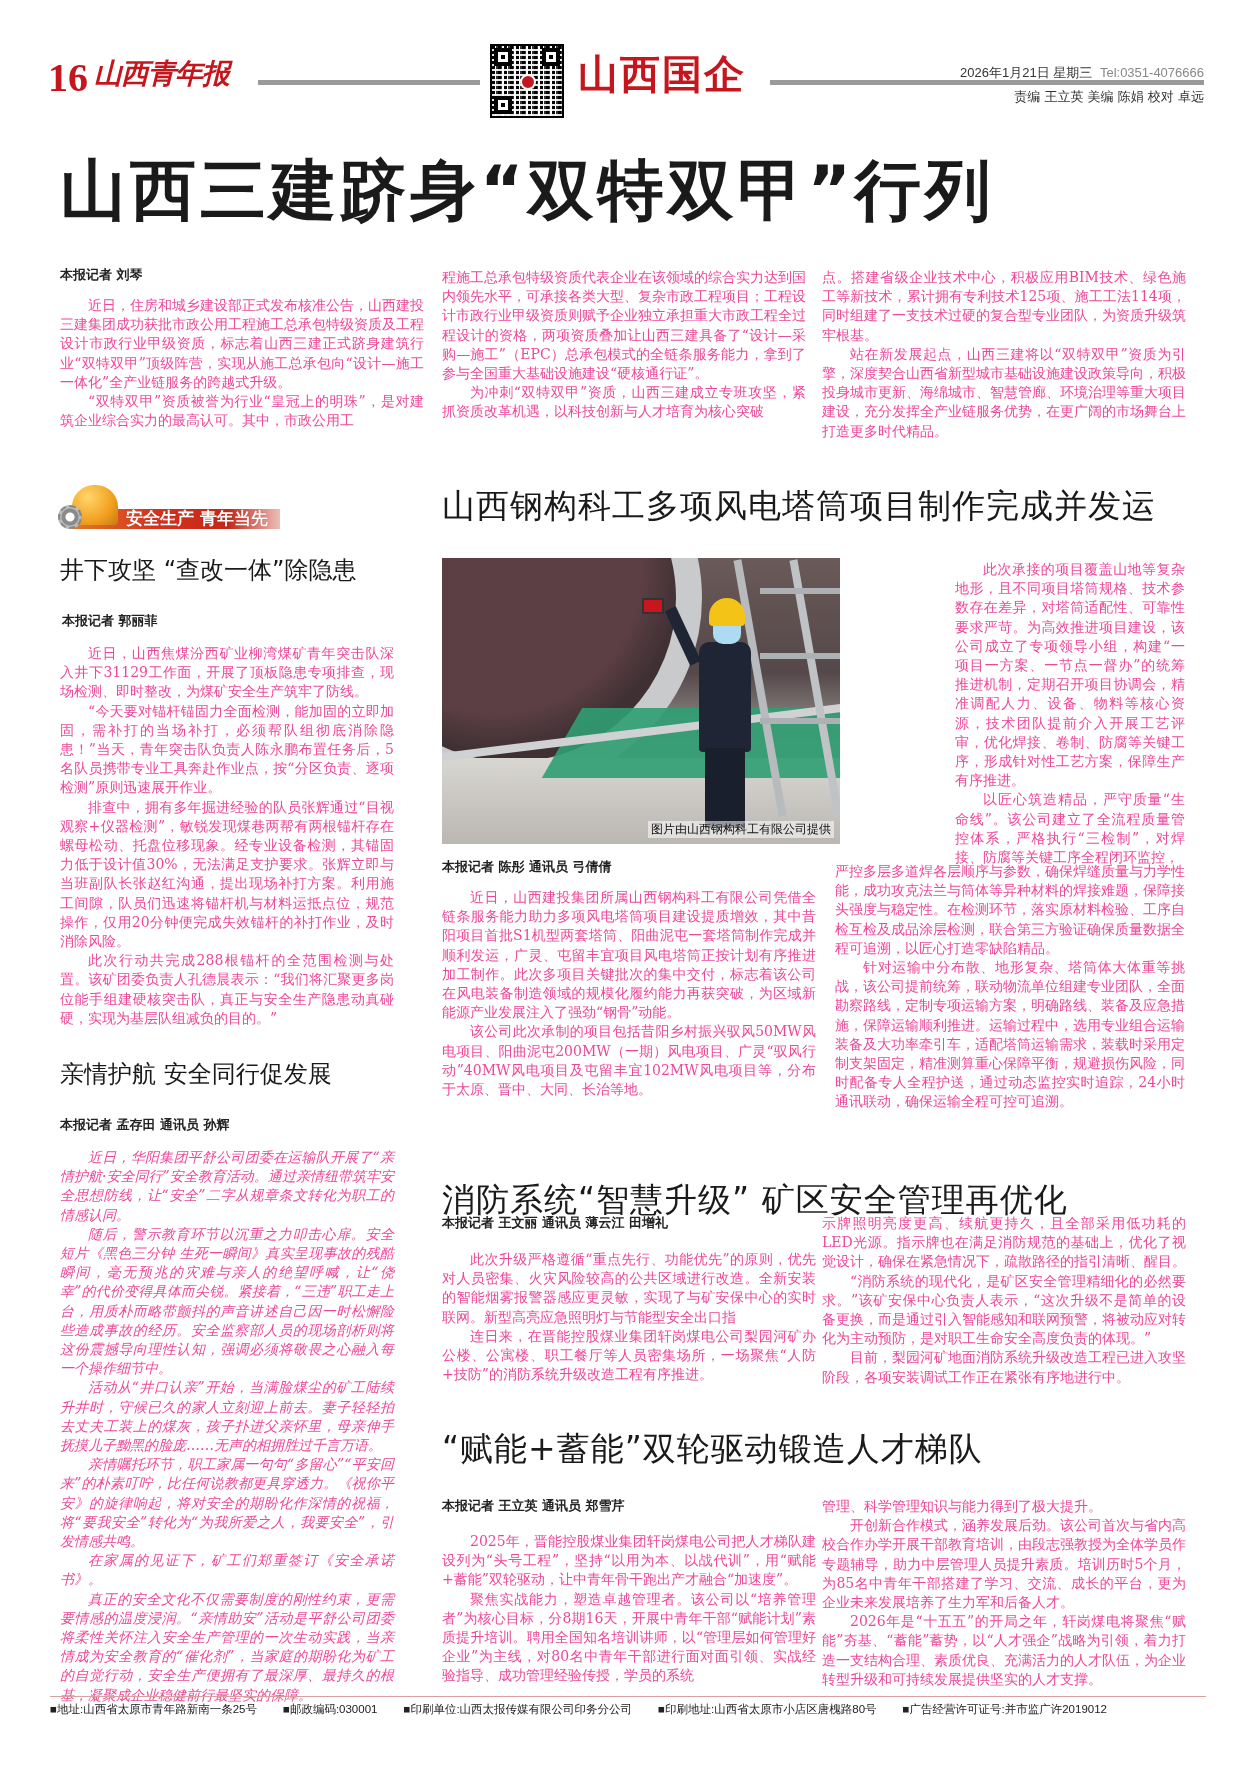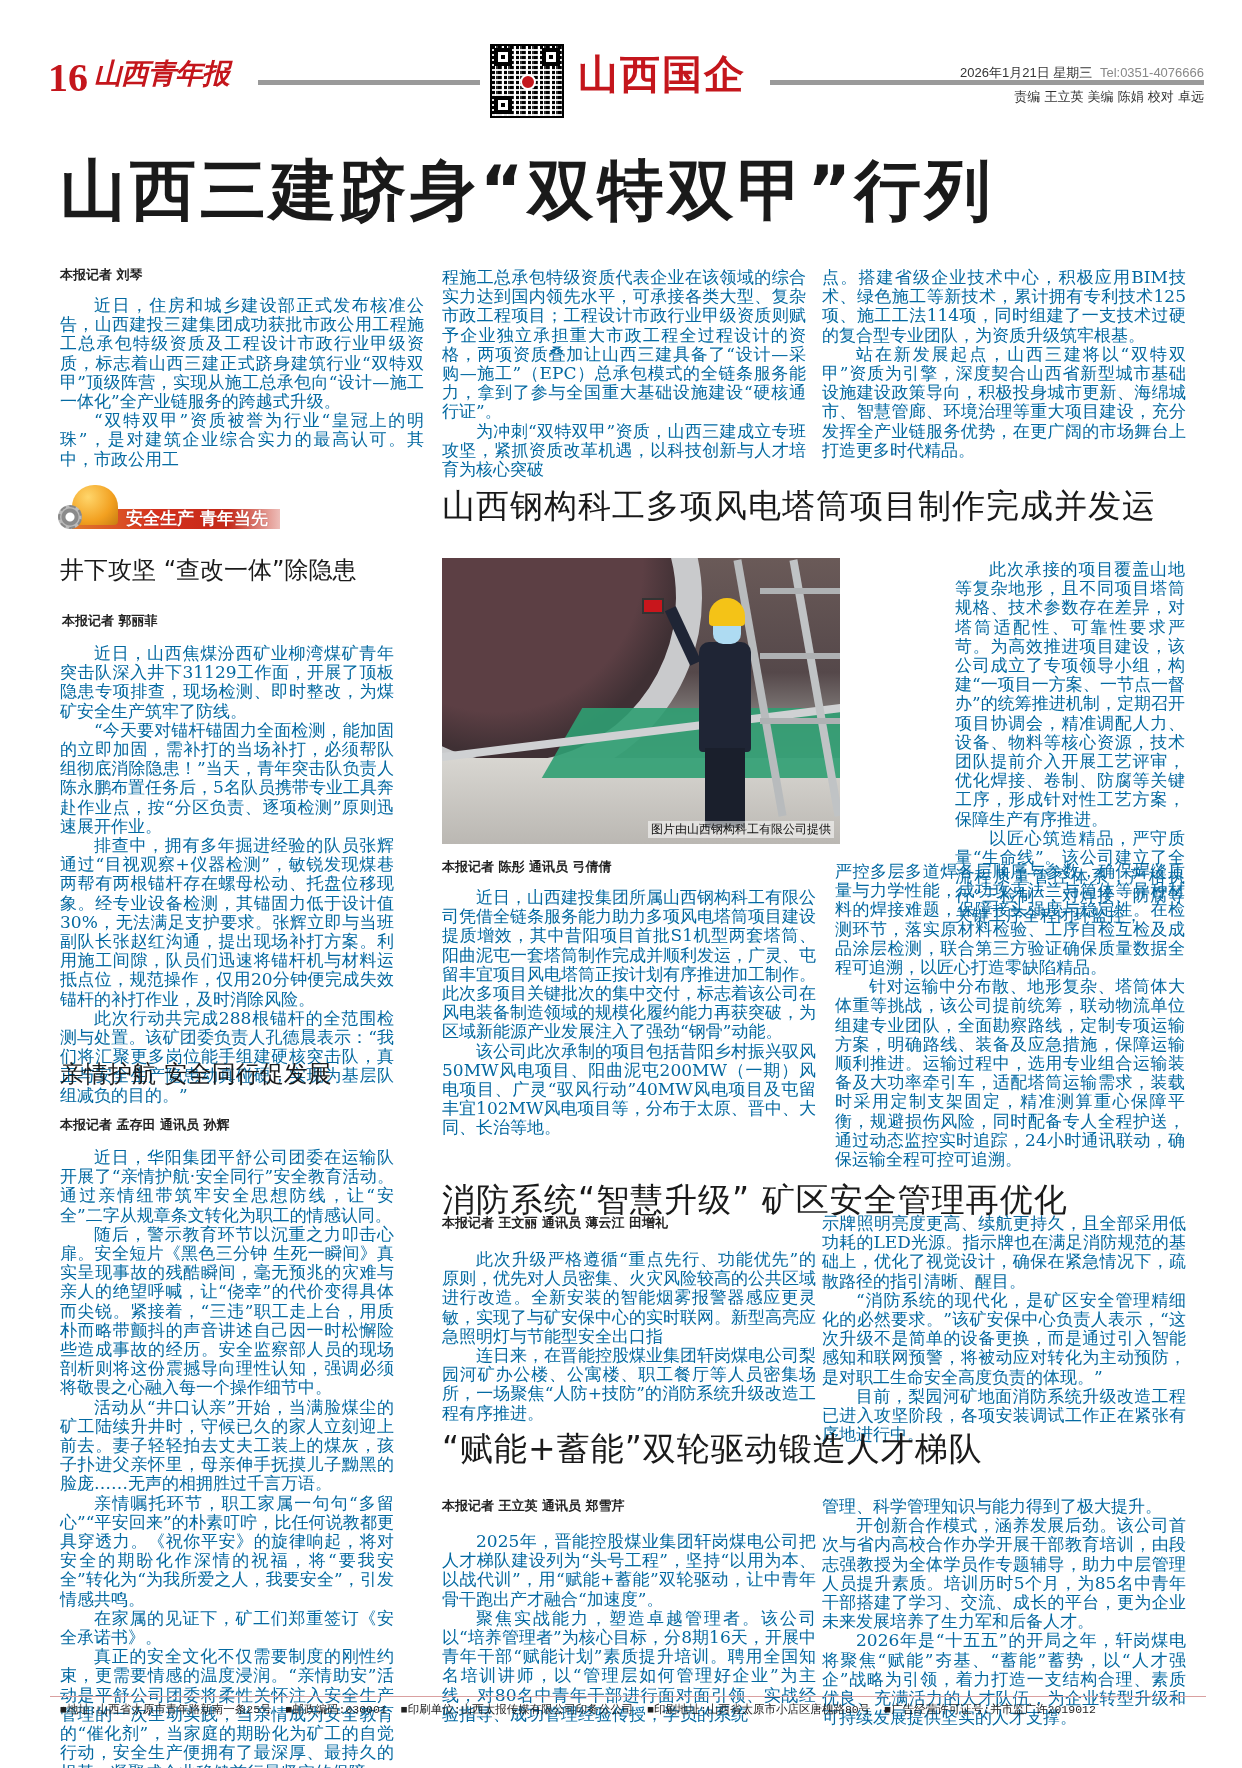--- a/index.html
+++ b/index.html
@@ -24,21 +24,21 @@
   .section-name { left: 578px; top: 54px; font-family: "DejaVu Serif", serif; font-weight: bold; font-size: 40px; color: #c4161c; letter-spacing: 2px; line-height: 1; }
   .rule-right { left: 770px; top: 80px; width: 434px; height: 5px; background: #9a9a9a; }
   .dateline { right: 38px; top: 64px; font-family: "Liberation Sans", sans-serif; font-size: 13px; color: #333; white-space: nowrap; }
   .dateline .tel { color: #888; margin-left: 4px; }
   .editors { right: 38px; top: 88px; font-family: "DejaVu Sans", sans-serif; font-size: 13px; color: #333; white-space: nowrap; }
 
   
   .main-title { left: 60px; top: 158px; font-family: "DejaVu Sans", sans-serif; font-weight: bold; font-size: 66px; color: #1a1a1a; letter-spacing: 4px; line-height: 1; }
 
   .byline { font-family: "DejaVu Sans", sans-serif; font-weight: bold; font-size: 13px; color: #222; white-space: nowrap; }
-  .col { font-size: 17px; line-height: 19.2px; color: #0369a1; text-align: justify; }
+  .col { font-size: 14px; line-height: 19.2px; color: #ec4899; text-align: justify; }
   .col p { text-indent: 2em; }
   .col p.cont { text-indent: 0; }
 
   
   .banner { left: 56px; top: 483px; width: 224px; height: 48px; }
   .banner-bar { position:absolute; left: 16px; top: 26px; width: 208px; height: 20px;
         background: linear-gradient(90deg, #e07a2a 0%, #d6321e 40%, #c42818 75%, rgba(196,40,24,0.3) 100%); }
   .helmet { position:absolute; left: 16px; top: 2px; width: 46px; height: 40px; border-radius: 22px 22px 4px 4px;
         background: radial-gradient(circle at 35% 30%, #ffd66b, #f2a020 60%, #c67a10); }
   .gear { position:absolute; left: 2px; top: 22px; width: 24px; height: 24px; border-radius: 50%;
@@ -64,21 +64,21 @@
   .worker .hat { position:absolute; left: 12px; top: 0; width: 36px; height: 28px; border-radius: 18px 18px 4px 4px; background: #f4c317; }
   .worker .face { position:absolute; left: 16px; top: 24px; width: 28px; height: 22px; background: #aedbf2; border-radius: 4px 4px 10px 10px; }
   .worker .body { position:absolute; left: 2px; top: 44px; width: 52px; height: 110px; background: #1f2535; border-radius: 10px 10px 4px 4px; }
   .worker .legs { position:absolute; left: 8px; top: 150px; width: 40px; height: 80px; background: #1a1f2c; }
   .worker .arm { position:absolute; left: -20px; top: 8px; width: 12px; height: 60px; background: #1f2535; transform: rotate(-25deg); }
   .device { position:absolute; left: 200px; top: 40px; width: 22px; height: 16px; background: #c8161c; border: 2px solid #333; }
   .photo-credit { position:absolute; right: 6px; bottom: 6px; font-family: "DejaVu Sans", sans-serif; font-size: 12px; color: #111; background: rgba(255,255,255,0.55); padding: 0 3px; white-space: nowrap; }
 
   
   .footer-rule { left: 50px; top: 1696px; width: 1156px; height: 1px; background: #d9a0a0; }
-  .footer { left: 60px; top: 1702px; width: 1156px; font-family: Liberation Mono, monospace; font-size: 11.5px; color: #222; white-space: nowrap; display:flex; gap: 14px; }
+  .footer { left: 50px; top: 1702px; width: 1156px; font-family: Liberation Sans, sans-serif; font-size: 11.5px; color: #222; white-space: nowrap; display:flex; gap: 26px; }
 </style>
 </head>
 <body>
 
 <div class="abs page-num">16</div>
 <div class="abs paper-name" style="left:94px;">山西青年报</div>
 <div class="abs rule-left"></div>
 <div class="abs qr">
   <div class="qr-inner"></div>
   <div class="qr-corner" style="left:2px;top:2px;"></div>
@@ -121,21 +121,21 @@
 <div class="abs byline" style="left:62px; top:612px;">本报记者 郭丽菲</div>
 <div class="abs col" style="left:60px; top:644px; width:334px;">
   <p>近日，山西焦煤汾西矿业柳湾煤矿青年突击队深入井下31129工作面，开展了顶板隐患专项排查，现场检测、即时整改，为煤矿安全生产筑牢了防线。</p>
   <p>“今天要对锚杆锚固力全面检测，能加固的立即加固，需补打的当场补打，必须帮队组彻底消除隐患！”当天，青年突击队负责人陈永鹏布置任务后，5名队员携带专业工具奔赴作业点，按“分区负责、逐项检测”原则迅速展开作业。</p>
   <p>排查中，拥有多年掘进经验的队员张辉通过“目视观察+仪器检测”，敏锐发现煤巷两帮有两根锚杆存在螺母松动、托盘位移现象。经专业设备检测，其锚固力低于设计值30%，无法满足支护要求。张辉立即与当班副队长张赵红沟通，提出现场补打方案。利用施工间隙，队员们迅速将锚杆机与材料运抵点位，规范操作，仅用20分钟便完成失效锚杆的补打作业，及时消除风险。</p>
   <p>此次行动共完成288根锚杆的全范围检测与处置。该矿团委负责人孔德晨表示：“我们将汇聚更多岗位能手组建硬核突击队，真正与安全生产隐患动真碰硬，实现为基层队组减负的目的。”</p>
 </div>
 
 <div class="abs sub-title" style="left:60px; top:1062px;">亲情护航 安全同行促发展</div>
 <div class="abs byline" style="left:60px; top:1116px;">本报记者 孟存田 通讯员 孙辉</div>
-<div class="abs col" style="left:60px; top:1148px; width:334px;">
+<div class="abs col" style="left:60px; top:1148px; width:334px;font-style:italic;">
   <p>近日，华阳集团平舒公司团委在运输队开展了“亲情护航·安全同行”安全教育活动。通过亲情纽带筑牢安全思想防线，让“安全”二字从规章条文转化为职工的情感认同。</p>
   <p>随后，警示教育环节以沉重之力叩击心扉。安全短片《黑色三分钟 生死一瞬间》真实呈现事故的残酷瞬间，毫无预兆的灾难与亲人的绝望呼喊，让“侥幸”的代价变得具体而尖锐。紧接着，“三违”职工走上台，用质朴而略带颤抖的声音讲述自己因一时松懈险些造成事故的经历。安全监察部人员的现场剖析则将这份震撼导向理性认知，强调必须将敬畏之心融入每一个操作细节中。</p>
   <p>活动从“井口认亲”开始，当满脸煤尘的矿工陆续升井时，守候已久的家人立刻迎上前去。妻子轻轻拍去丈夫工装上的煤灰，孩子扑进父亲怀里，母亲伸手抚摸儿子黝黑的脸庞……无声的相拥胜过千言万语。</p>
   <p>亲情嘱托环节，职工家属一句句“多留心”“平安回来”的朴素叮咛，比任何说教都更具穿透力。《祝你平安》的旋律响起，将对安全的期盼化作深情的祝福，将“要我安全”转化为“为我所爱之人，我要安全”，引发情感共鸣。</p>
   <p>在家属的见证下，矿工们郑重签订《安全承诺书》。</p>
   <p>真正的安全文化不仅需要制度的刚性约束，更需要情感的温度浸润。“亲情助安”活动是平舒公司团委将柔性关怀注入安全生产管理的一次生动实践，当亲情成为安全教育的“催化剂”，当家庭的期盼化为矿工的自觉行动，安全生产便拥有了最深厚、最持久的根基，凝聚成企业稳健前行最坚实的保障。</p>
 </div>
 
 <div class="abs big-title" style="left:442px; top:489px;">山西钢构科工多项风电塔筒项目制作完成并发运</div>
 

